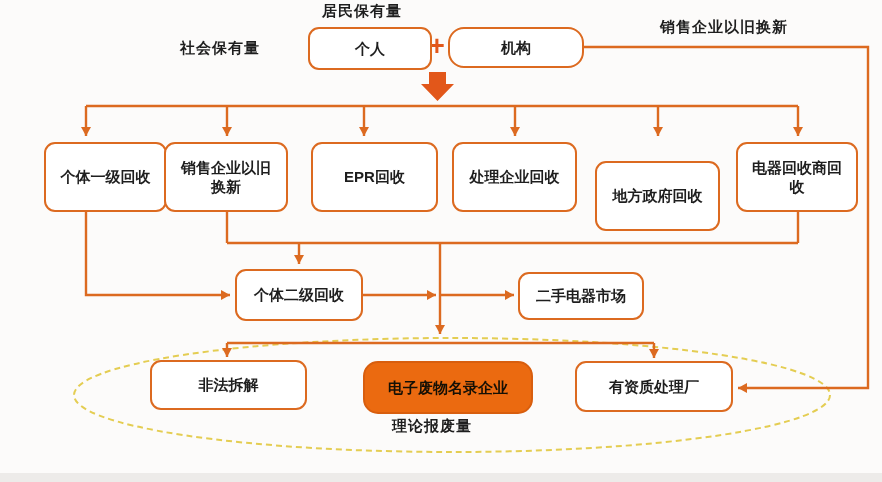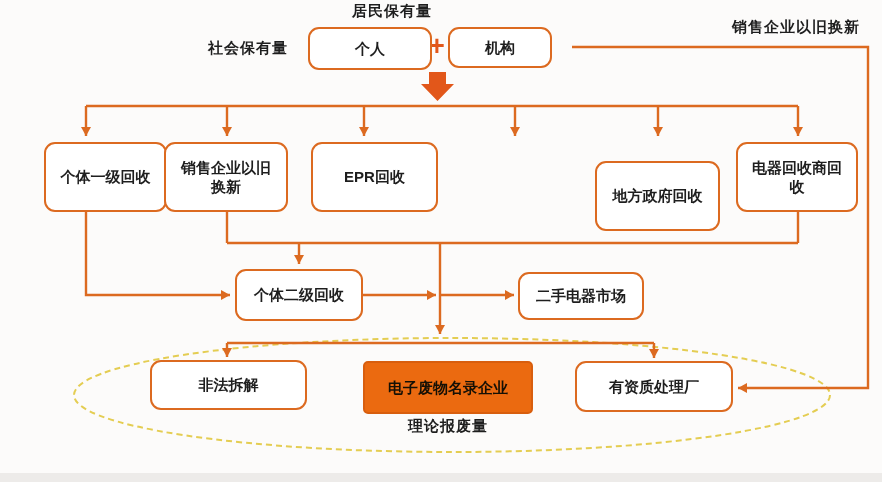--- a/index.html
+++ b/index.html
@@ -15,26 +15,26 @@
   .ah{fill:var(--line);}
   .thick{fill:var(--accent);}
   .box{
     position:absolute;display:flex;align-items:center;justify-content:center;
     box-sizing:border-box;background:var(--box-fill);
     border:2.5px solid var(--box-border);border-radius:11px;
     color:var(--text);font-size:15px;font-weight:600;text-align:center;
     line-height:1.3;padding:11px 8px;
   }
   .box.filled{
-    background:var(--catalog-fill);border-color:#d85e0e;border-radius:5px;
+    background:var(--catalog-fill);border-color:#d85e0e;border-radius:15px;
     font-weight:800;color:#151005;
   }
   .lbl{
     position:absolute;color:var(--text);font-size:15px;font-weight:700;
-    text-align:right;white-space:nowrap;letter-spacing:1px;
+    text-align:left;white-space:nowrap;letter-spacing:1px;
   }
   .plus{
     position:absolute;color:var(--accent);font-size:27px;font-weight:800;line-height:1;
   }
   .bottom-strip{position:absolute;left:0;bottom:0;width:882px;height:9px;background:#edebe9;}
 </style>
 </head>
 <body>
 
 <div id="stage">
@@ -76,25 +76,26 @@
     <polygon class="thick" points="429,72 446,72 446,84 454,84 437.5,101 421,84 429,84"></polygon>
   </svg>
 
   <div class="lbl" style="left:322px;top:2px;width:110px;">居民保有量</div>
   <div class="lbl" style="left:180px;top:39px;width:108px;">社会保有量</div>
   <div class="lbl" style="left:660px;top:18px;width:200px;">销售企业以旧换新</div>
   <div class="lbl" style="left:392px;top:417px;width:96px;">理论报废量</div>
   <div class="plus" style="left:429px;top:33px;">+</div>
 
   <div class="box" style="left:308px;top:27px;width:124px;height:43px;">个人</div>
-  <div class="box" style="left:448px;top:27px;width:104px;height:41px;">机构</div>
+  <div class="box" style="left:448px;top:27px;width:136px;height:41px;border-radius:16px;">机构</div>
 
   <div class="box" style="left:25px;top:142px;width:123px;height:70px;margin-left:19px;">个体一级回收</div>
   <div class="box" style="left:164px;top:142px;width:124px;height:70px;">销售企业以旧换新</div>
   <div class="box" style="left:300px;top:142px;width:127px;height:70px;margin-left:11px;">EPR回收</div>
+  <div class="box" style="left:452px;top:142px;width:125px;height:70px;">处理企业回收</div>
   <div class="box" style="left:595px;top:142px;width:125px;height:70px;margin-top:19px;">地方政府回收</div>
   <div class="box" style="left:736px;top:142px;width:122px;height:70px;">电器回收商回收</div>
 
   <div class="box" style="left:235px;top:269px;width:128px;height:52px;">个体二级回收</div>
   <div class="box" style="left:518px;top:272px;width:126px;height:48px;">二手电器市场</div>
 
   <div class="box" style="left:150px;top:360px;width:157px;height:50px;">非法拆解</div>
   <div class="box filled" style="left:363px;top:361px;width:170px;height:53px;">电子废物名录企业</div>
   <div class="box" style="left:575px;top:361px;width:158px;height:51px;">有资质处理厂</div>
 

